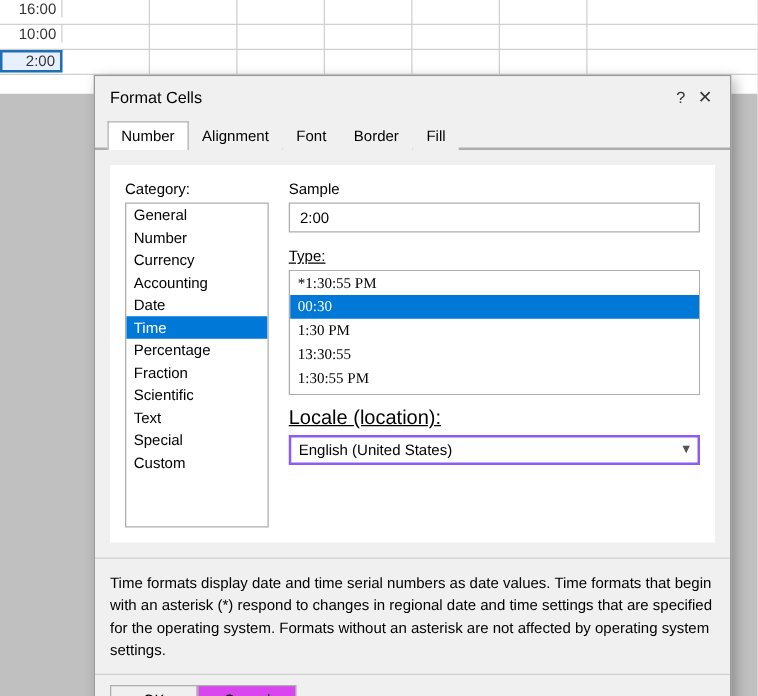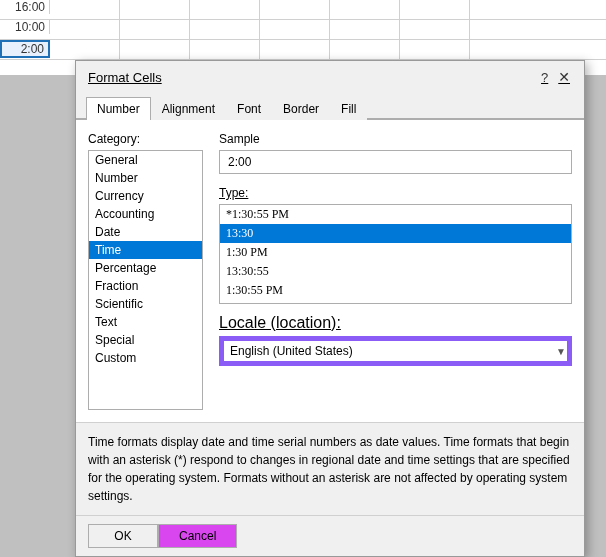--- a/index.html
+++ b/index.html
@@ -67,21 +67,20 @@
       box-shadow: 3px 3px 10px rgba(0,0,0,0.3);
     }
 
     .dialog-titlebar {
       display: flex;
       align-items: center;
       justify-content: space-between;
       background: #f0f0f0;
       padding: 8px 12px 4px 12px;
       border-bottom: none;
-      text-decoration: underline;
     }
 
     .dialog-title {
       font-size: 13px;
       font-weight: normal;
       color: #000;
     }
 
     .dialog-controls {
       display: flex;
@@ -128,21 +127,21 @@
       border-color: #adadad;
       border-bottom-color: #ffffff;
       font-weight: normal;
       z-index: 2;
     }
 
     
     .dialog-content {
       background: #ffffff;
       padding: 12px;
-      margin: 0;
+      margin: 12px;
     }
 
     .content-inner {
       display: flex;
       gap: 16px;
     }
 
     
     .category-section {
       width: 115px;
@@ -231,21 +230,21 @@
     .locale-label {
       font-size: 16px;
       margin-bottom: 4px;
       text-decoration: underline;
     }
 
     .locale-select {
       width: 100%;
       padding: 3px 6px;
       font-size: 12px;
-      border: 5px solid #8b5cf6;
+      border: 2px solid #8b5cf6;
       background: #fff;
       cursor: pointer;
       appearance: none;
       -webkit-appearance: none;
       position: relative;
     }
 
     .locale-wrapper {
       position: relative;
     }
@@ -391,21 +390,21 @@
         <div class="sample-section">
           <div class="sample-label">Sample</div>
           <div class="sample-box">2:00</div>
         </div>
 
         <div>
           <div class="type-label">Type:</div>
           <div class="type-list-container">
             <div class="type-list scrollbar-visible" id="type-list">
             <div class="type-item">*1:30:55 PM</div>
-                <div class="type-item selected">13:30</div>
+                <div class="type-item selected">00:30</div>
                 <div class="type-item">1:30 PM</div>
                 <div class="type-item">13:30:55</div>
                 <div class="type-item">1:30:55 PM</div>
                 <div class="type-item">30:55,2</div>
               </div>
           </div>
         </div>
 
         <div>
           <div class="locale-label">Locale (location):</div>

